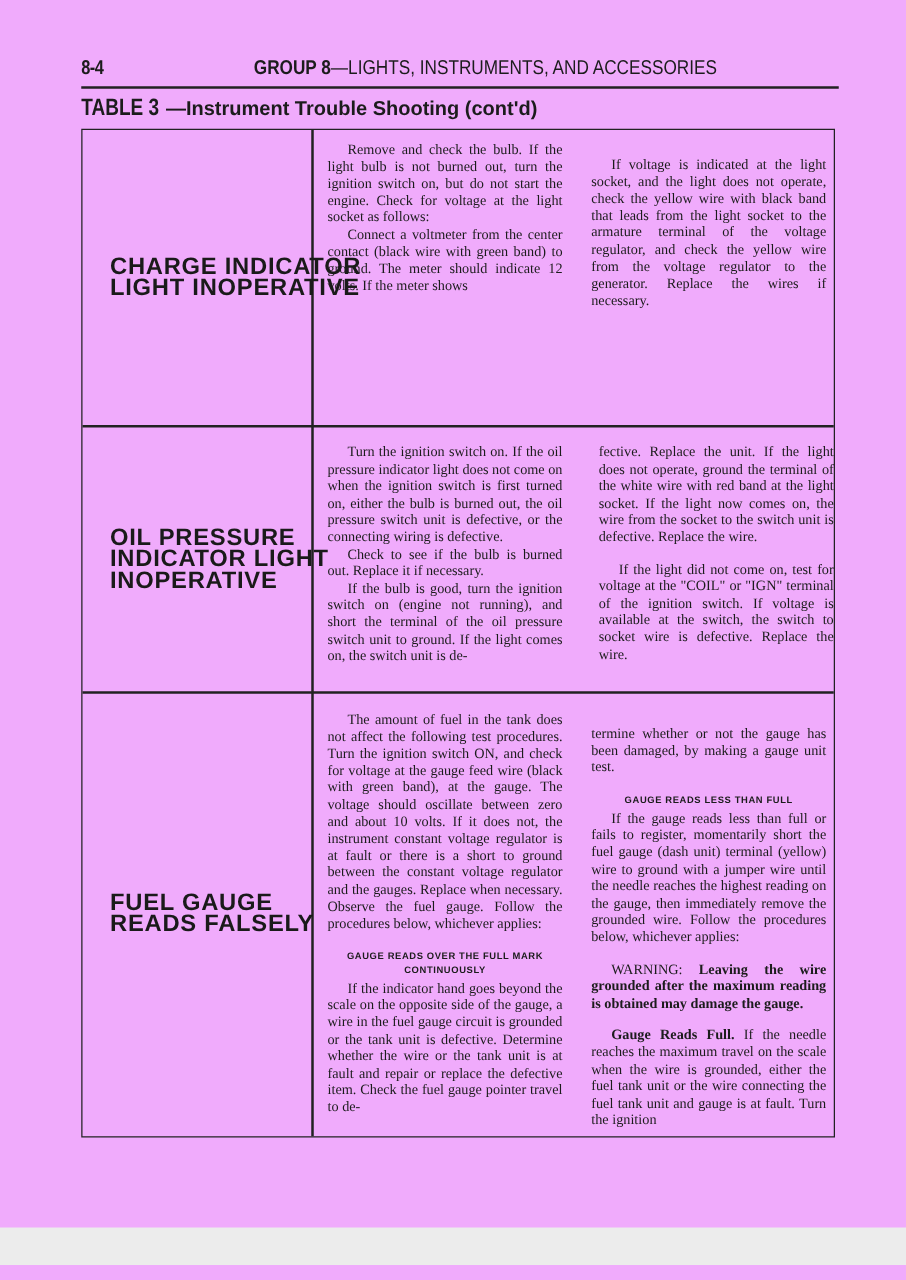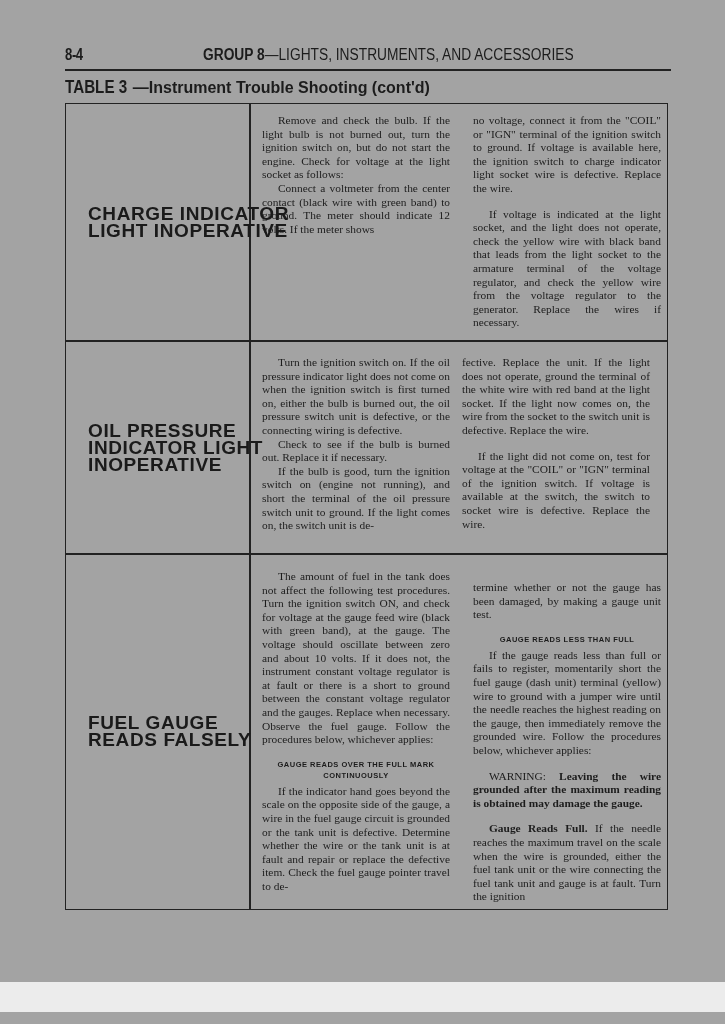--- a/index.html
+++ b/index.html
@@ -1,17 +1,17 @@
 <!DOCTYPE html>
 <html><head>
 <meta charset="utf-8">
 <style>
   html, body { margin:0; padding:0; }
   body { width:725px; height:1024px; background:#f4f4f4; position:relative; overflow:hidden; font-family:"Liberation Serif", serif; color:#1c1c1c; }
-  .page { position:absolute; left:0; top:0; width:725px; height:1024px; background:#a3a3a3; }
+  .page { position:absolute; left:0; top:0; width:725px; height:1024px; background:#f0abfc; }
   .bottom-band { position:absolute; left:0; top:982px; width:725px; height:30px; background:#ececec; }
   .hdr-num { position:absolute; left:65px; top:46px; font-family:"Liberation Sans", sans-serif; font-size:16px; font-weight:bold; letter-spacing:-0.5px; transform:scaleX(0.82); transform-origin:left; }
   .hdr-title { position:absolute; left:203px; top:46px; font-family:"Liberation Sans", sans-serif; font-size:16px; white-space:nowrap; transform:scaleX(0.86); transform-origin:left; }
   .hdr-title b { font-weight:bold; }
   .hdr-rule { position:absolute; left:65px; top:69px; width:606px; height:2px; background:#222; }
   .tbl-title { position:absolute; left:65px; top:76px; white-space:nowrap; font-family:"Liberation Sans", sans-serif; }
   .tbl-title .big { font-size:19px; font-weight:bold; display:inline-block; transform:scaleX(0.8); transform-origin:left; margin-right:-10px; }
   .tbl-title .small { font-size:16px; font-weight:bold; }
   .table { position:absolute; left:65px; top:103px; width:603px; height:807px; border:1.5px solid #222; box-sizing:border-box; }
   .vdiv { position:absolute; left:183px; top:0; width:1.5px; height:100%; background:#222; }
@@ -39,33 +39,32 @@
     <div class="hdiv" style="top:236px"></div>
     <div class="hdiv" style="top:449px"></div>
 
     <div class="label" style="top:101px">CHARGE INDICATOR
 LIGHT INOPERATIVE</div>
     <div class="col" style="left:196px; top:10px;">
       <p>Remove and check the bulb. If the light bulb is not burned out, turn the ignition switch on, but do not start the engine. Check for voltage at the light socket as follows:</p>
       <p>Connect a voltmeter from the center contact (black wire with green band) to ground. The meter should indicate 12 volts. If the meter shows</p>
     </div>
     <div class="col" style="left:407px; top:10px;">
-      <p class="noind">no voltage, connect it from the "COIL" or "IGN" terminal of the ignition switch to ground. If voltage is available here, the ignition switch to charge indicator light socket wire is defective. Replace the wire.</p>
       <p class="gap">If voltage is indicated at the light socket, and the light does not operate, check the yellow wire with black band that leads from the light socket to the armature terminal of the voltage regulator, and check the yellow wire from the voltage regulator to the generator. Replace the wires if necessary.</p>
     </div>
 
     <div class="label" style="top:318px">OIL PRESSURE
 INDICATOR LIGHT
 INOPERATIVE</div>
     <div class="col" style="left:196px; top:252px;">
       <p>Turn the ignition switch on. If the oil pressure indicator light does not come on when the ignition switch is first turned on, either the bulb is burned out, the oil pressure switch unit is defective, or the connecting wiring is defective.</p>
       <p>Check to see if the bulb is burned out. Replace it if necessary.</p>
       <p>If the bulb is good, turn the ignition switch on (engine not running), and short the terminal of the oil pressure switch unit to ground. If the light comes on, the switch unit is de-</p>
     </div>
-    <div class="col" style="left:396px; top:252px;font-family:Liberation Serif, serif;">
+    <div class="col" style="left:413px; top:252px;font-family:Liberation Serif, serif;">
       <p class="noind">fective. Replace the unit. If the light does not operate, ground the terminal of the white wire with red band at the light socket. If the light now comes on, the wire from the socket to the switch unit is defective. Replace the wire.</p>
       <p class="gap">If the light did not come on, test for voltage at the "COIL" or "IGN" terminal of the ignition switch. If voltage is available at the switch, the switch to socket wire is defective. Replace the wire.</p>
     </div>
 
     <div class="label" style="top:610px">FUEL GAUGE
 READS FALSELY</div>
     <div class="col" style="left:196px; top:466px;">
       <p>The amount of fuel in the tank does not affect the following test procedures. Turn the ignition switch ON, and check for voltage at the gauge feed wire (black with green band), at the gauge. The voltage should oscillate between zero and about 10 volts. If it does not, the instrument constant voltage regulator is at fault or there is a short to ground between the constant voltage regulator and the gauges. Replace when necessary. Observe the fuel gauge. Follow the procedures below, whichever applies:</p>
       <p class="sub">GAUGE READS OVER THE FULL MARK CONTINUOUSLY</p>
       <p>If the indicator hand goes beyond the scale on the opposite side of the gauge, a wire in the fuel gauge circuit is grounded or the tank unit is defective. Determine whether the wire or the tank unit is at fault and repair or replace the defective item. Check the fuel gauge pointer travel to de-</p>

